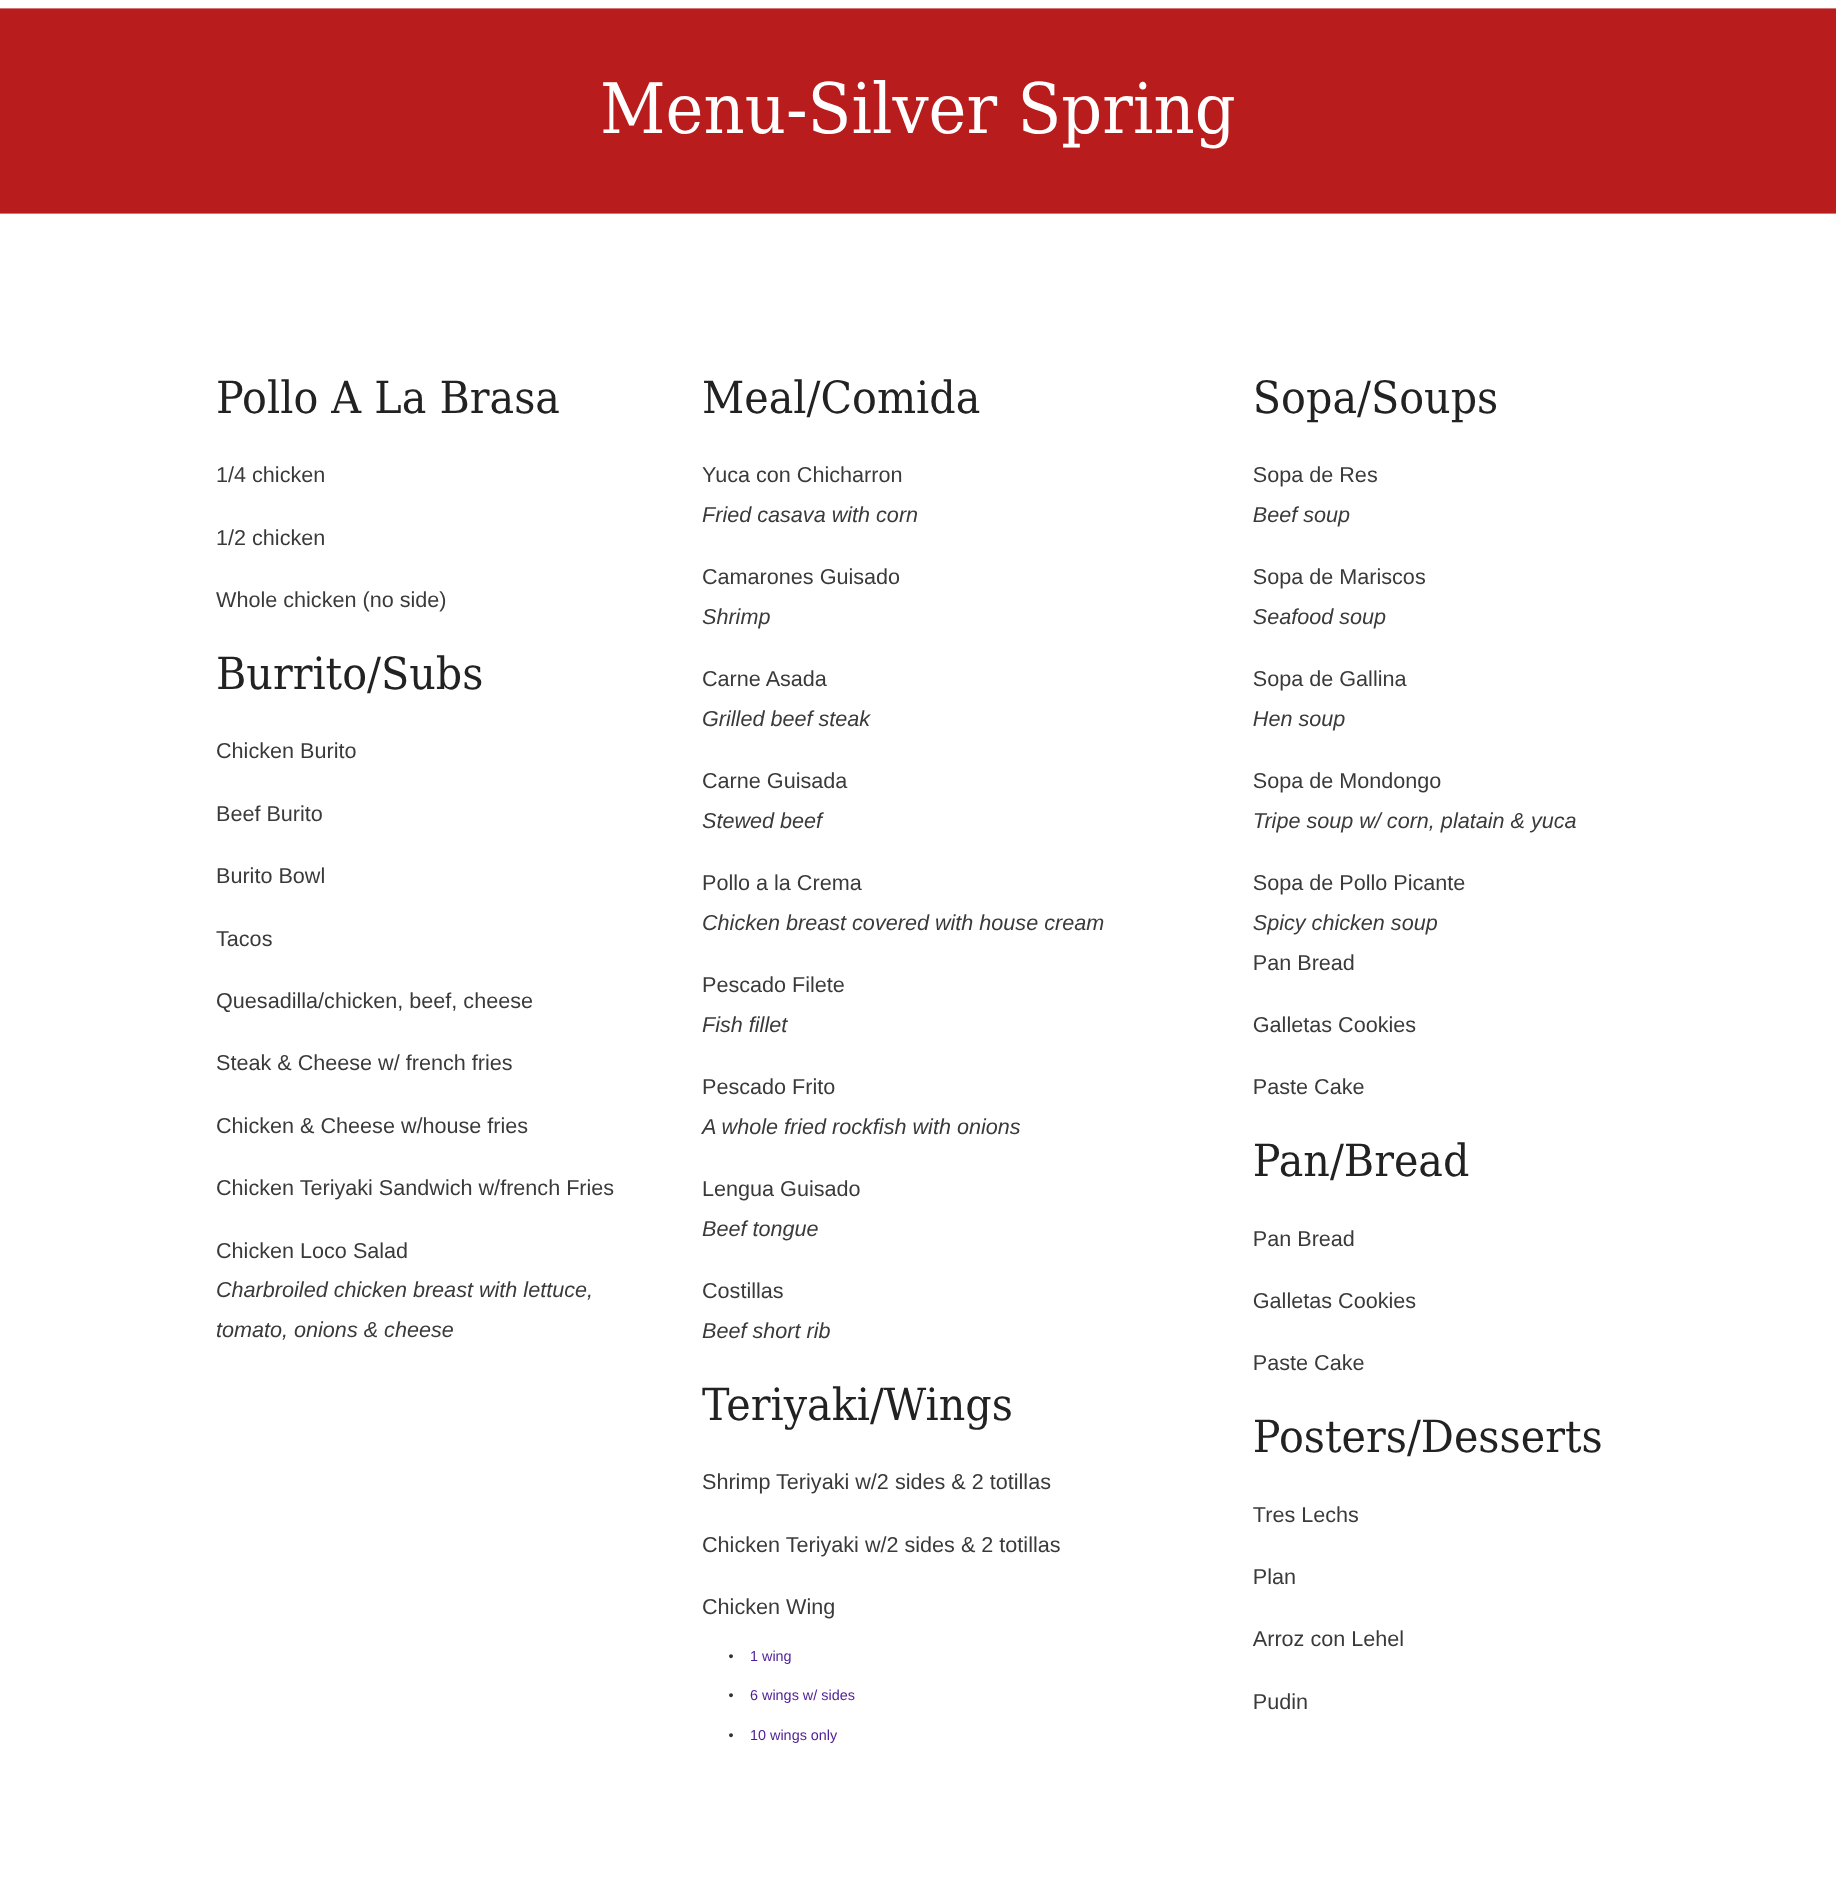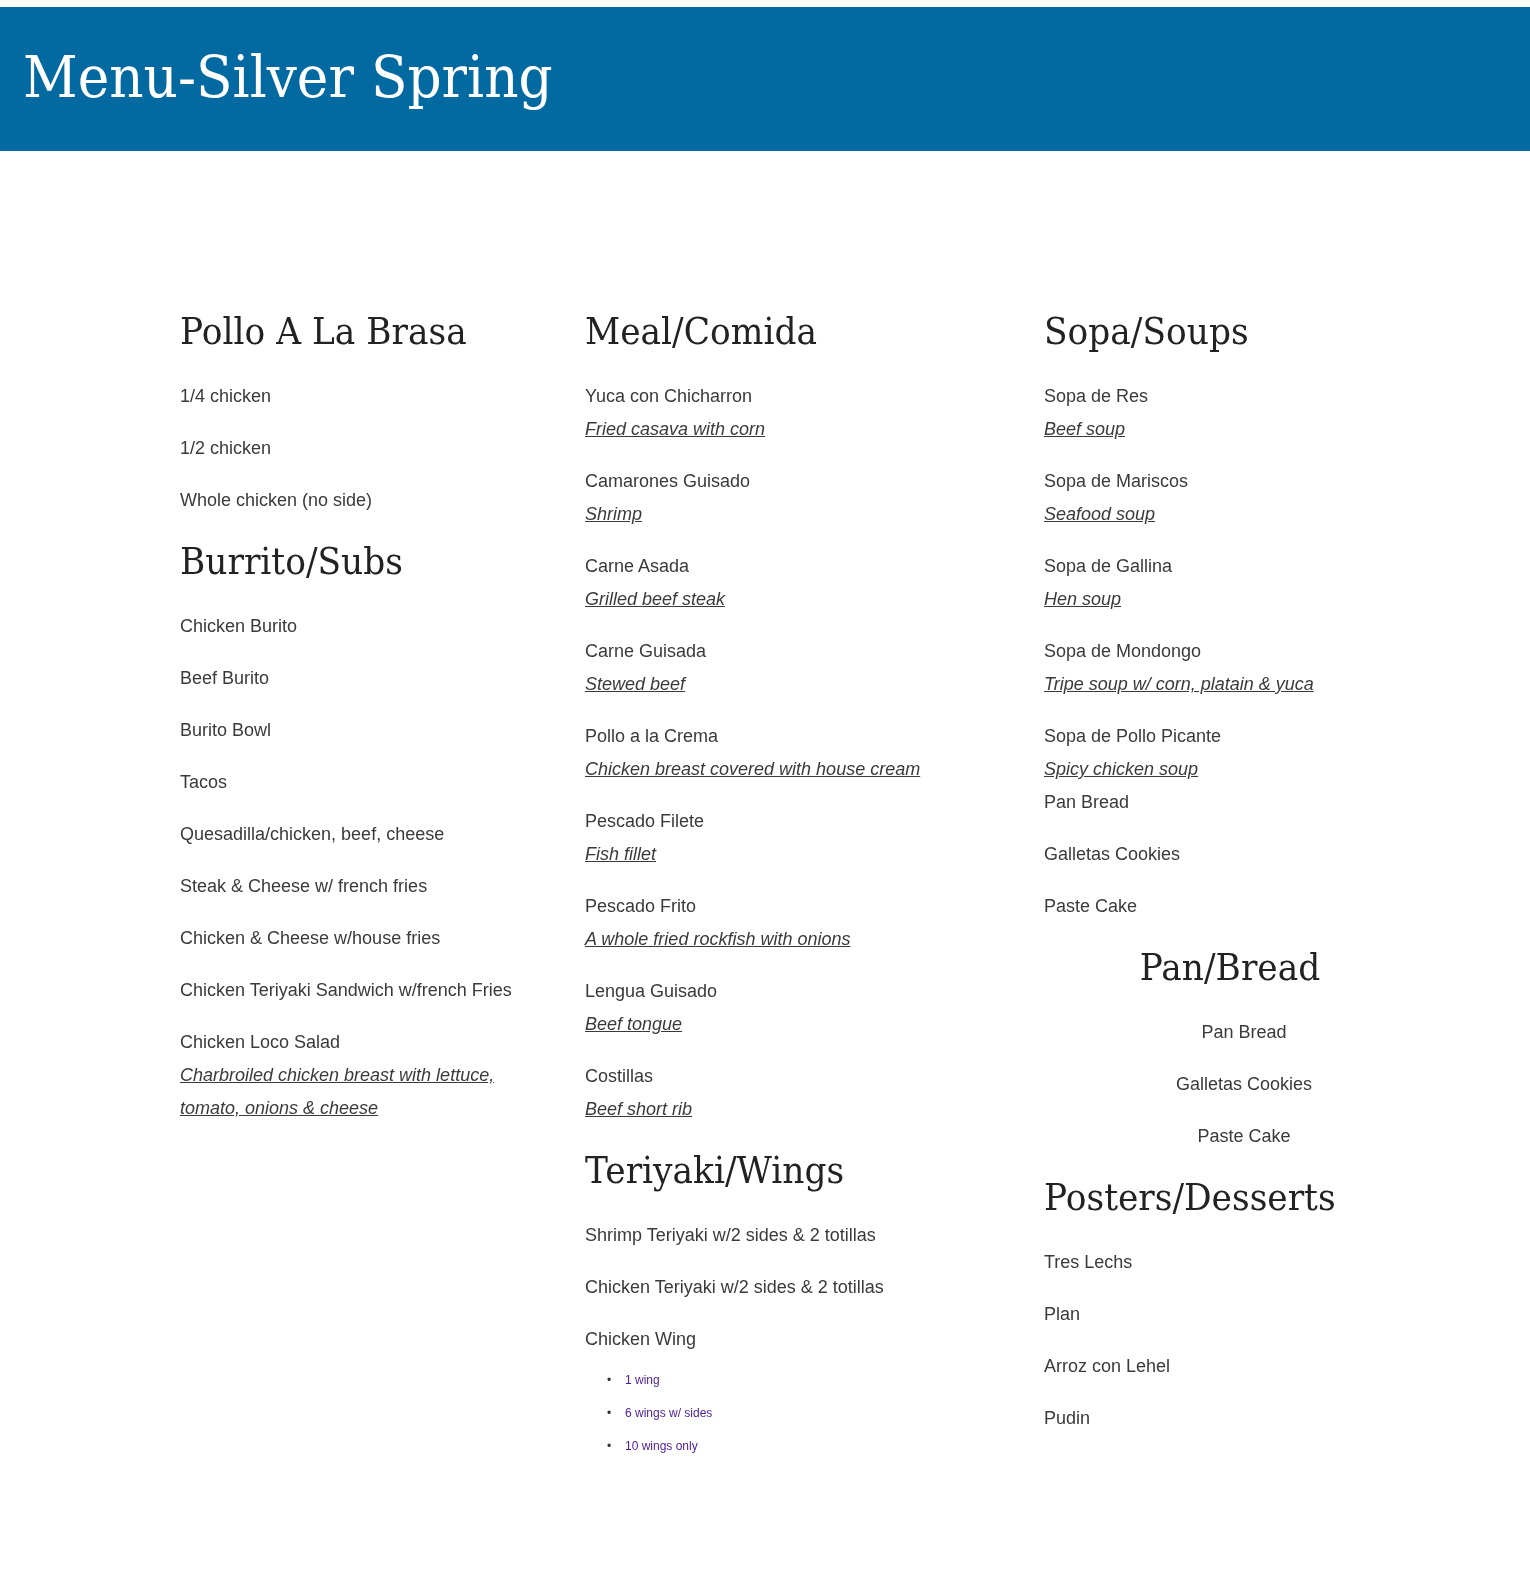--- a/index.html
+++ b/index.html
@@ -1,40 +1,40 @@
 <!DOCTYPE html>
 <html><head>
 <meta charset="utf-8">
 <style>
   * { box-sizing: border-box; margin: 0; padding: 0; }
   html, body { width: 1530px; height: 1576px; background: #ffffff; overflow: hidden; }
   body { font-family: "Liberation Sans", "DejaVu Sans", sans-serif; color: #333333; }
   .banner {
-    position: absolute; left: 0; top: 7px; width: 1530px; height: 144px;
-    background: #0369a1; display: flex; align-items: center; 
+    position: absolute; left: 0; top: 7px; width: 1530px; height: 171px;
+    background: #b91c1c; display: flex; align-items: center; justify-content: center;
   }
   .banner h1 {
     font-family: "DejaVu Serif", "Liberation Serif", serif;
     font-weight: normal; font-size: 58px; color: #ffffff; letter-spacing: 0px;
     transform: scaleX(0.92); margin-top: -4px;
   }
   .col { position: absolute; top: 306px; width: 380px; }
   .col.c1 { left: 180px; }
   .col.c2 { left: 585px; }
   .col.c3 { left: 1044px; width: 400px; }
   .section-title {
     font-family: "DejaVu Serif", "Liberation Serif", serif;
     font-weight: normal; font-size: 37px; color: #222222; line-height: 52px;
     transform-origin: left center; transform: scaleX(0.93);
     white-space: nowrap; margin-bottom: 22px;
   }
   .item { margin-bottom: 19px; }
   .line { font-size: 18px; line-height: 33px; color: #3a3a3a; white-space: nowrap; }
   .line.wrap { white-space: normal; }
-  .desc { font-style: italic; text-decoration: underline; }
+  .desc { font-style: italic; }
   .em { }
   .section { margin-bottom: 8px; }
   ul.sub { list-style: none; margin-top: 8px; padding-left: 22px; }
   ul.sub li { font-size: 12px; line-height: 33px; color: #4c1d95; position: relative; padding-left: 18px; }
   ul.sub li::before { content: "\2022"; position: absolute; left: 0; top: 0; color: #333; }
 </style>
 </head>
 <body>
 
 <header class="banner">
@@ -173,21 +173,21 @@
       <div class="line"><span>Pan </span><span class="em">Bread</span></div>
     </div>
     <div class="item">
       <div class="line"><span>Galletas </span><span class="em">Cookies</span></div>
     </div>
     <div class="item">
       <div class="line"><span>Paste </span><span class="em">Cake</span></div>
     </div>
   </div>
 
-  <div class="section" style="margin-top:10px;text-align:center;">
+  <div class="section" style="margin-top:10px;">
     <h2 class="section-title">Pan/Bread</h2>
     <div class="item">
       <div class="line"><span>Pan </span><span class="em">Bread</span></div>
     </div>
     <div class="item">
       <div class="line"><span>Galletas </span><span class="em">Cookies</span></div>
     </div>
     <div class="item">
       <div class="line"><span>Paste </span><span class="em">Cake</span></div>
     </div>

